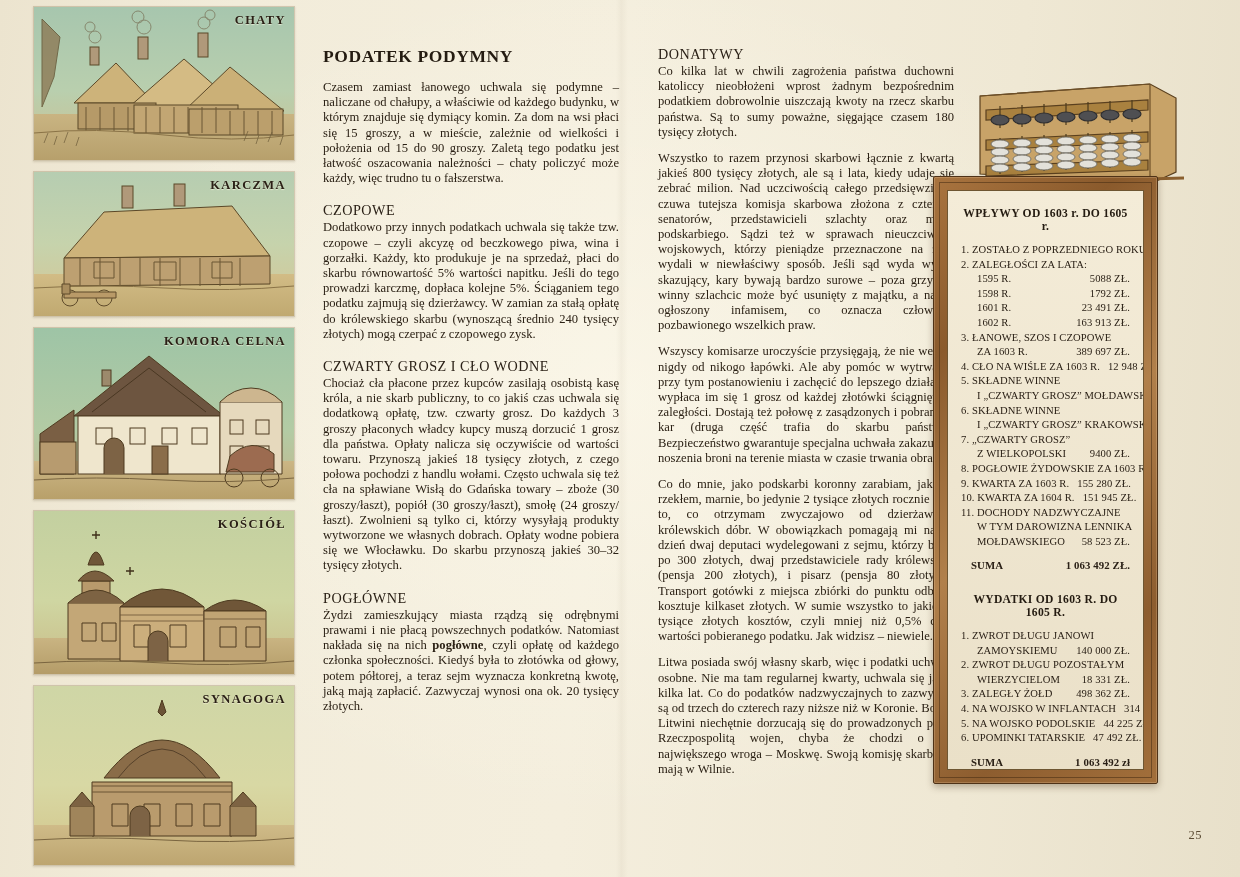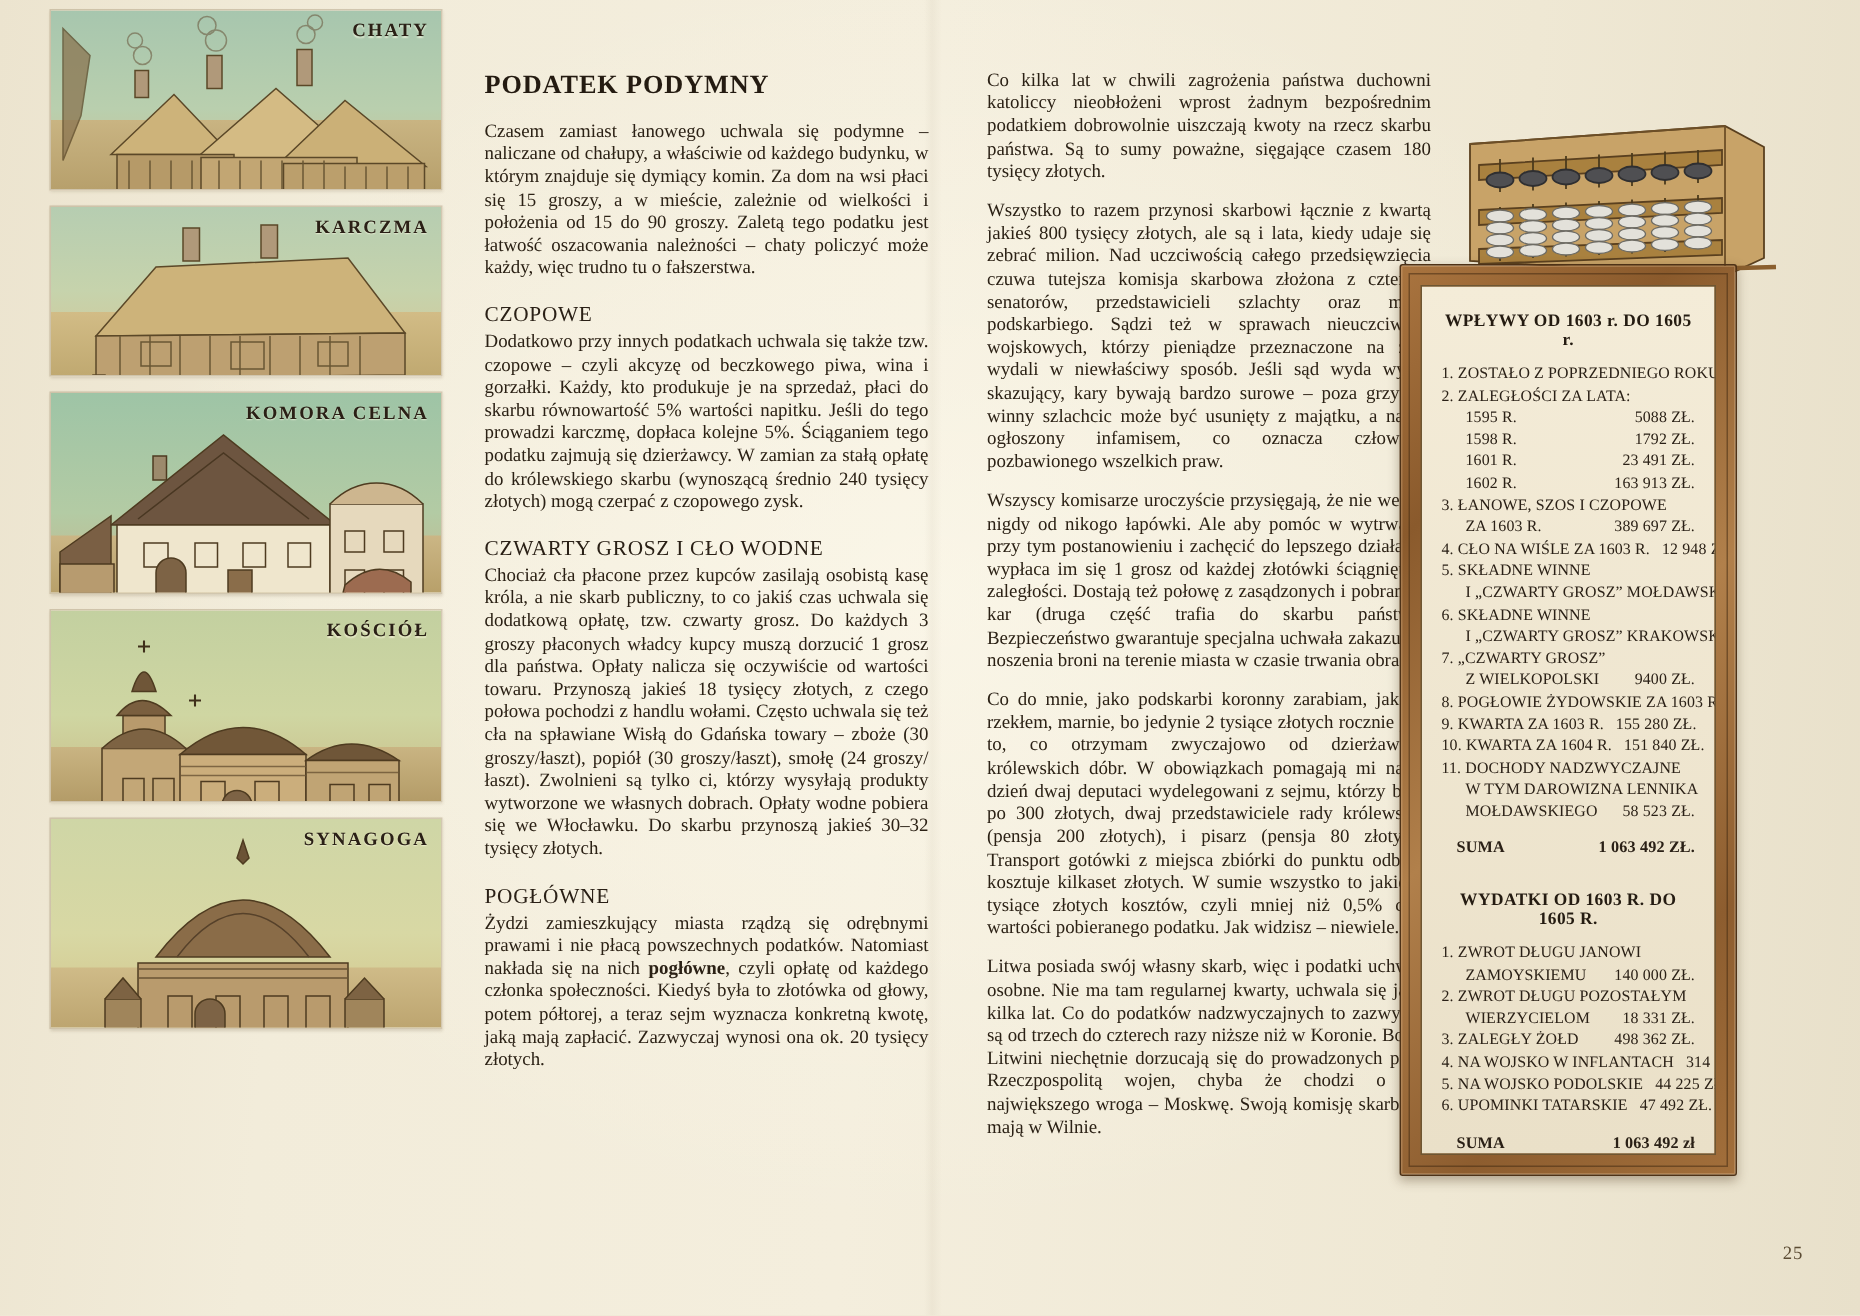--- a/index.html
+++ b/index.html
@@ -23,21 +23,21 @@
   }
   .spine {
     position: absolute; left: 616px; top: 0; width: 12px; height: 877px;
     background: linear-gradient(90deg, rgba(120,100,70,0.00), rgba(120,100,70,0.055) 45%, rgba(120,100,70,0.00));
     pointer-events: none;
   }
 
   
   .illus-strip {
     position: absolute; left: 33px; top: 6px;
-    width: 262px; height: 680px;
+    width: 262px; height: 860px;
     display: flex; flex-direction: column; gap: 10px;
   }
   .illus {
     position: relative;
     border: 1px solid rgba(150,130,95,0.35);
     overflow: hidden;
     box-shadow: 0 1px 2px rgba(90,70,40,0.18);
   }
   .illus .caption {
     position: absolute; right: 8px; top: 6px;
@@ -327,20 +327,21 @@
   <p class="body">Dodatkowo przy innych podatkach uchwala się także tzw. czopowe – czyli akcyzę od beczkowego piwa, wina i gorzałki. Każdy, kto produkuje je na sprzedaż, płaci do skarbu równowartość 5% wartości napitku. Jeśli do tego prowadzi karczmę, dopłaca kolejne 5%. Ściąganiem tego podatku zajmują się dzierżawcy. W zamian za stałą opłatę do królewskiego skarbu (wynoszącą średnio 240 tysięcy złotych) mogą czerpać z czopowego zysk.</p>
 
   <h2 class="sub-title">CZWARTY GROSZ I CŁO WODNE</h2>
   <p class="body">Chociaż cła płacone przez kupców zasilają osobistą kasę króla, a nie skarb publiczny, to co jakiś czas uchwala się dodatkową opłatę, tzw. czwarty grosz. Do każdych 3 groszy płaconych władcy kupcy muszą dorzucić 1 grosz dla państwa. Opłaty nalicza się oczywiście od wartości towaru. Przynoszą jakieś 18 tysięcy złotych, z czego połowa pochodzi z handlu wołami. Często uchwala się też cła na spławiane Wisłą do Gdańska towary – zboże (30 groszy/łaszt), popiół (30 groszy/łaszt), smołę (24 groszy/łaszt). Zwolnieni są tylko ci, którzy wysyłają produkty wytworzone we własnych dobrach. Opłaty wodne pobiera się we Włocławku. Do skarbu przynoszą jakieś 30–32 tysięcy złotych.</p>
 
   <h2 class="sub-title">POGŁÓWNE</h2>
   <p class="body"><span>Żydzi zamieszkujący miasta rządzą się odrębnymi prawami i nie płacą powszechnych podatków. Natomiast nakłada się na nich </span><b>pogłówne</b><span>, czyli opłatę od każdego członka społeczności. Kiedyś była to złotówka od głowy, potem półtorej, a teraz sejm wyznacza konkretną kwotę, jaką mają zapłacić. Zazwyczaj wynosi ona ok. 20 tysięcy złotych.</span></p>
 </div>
 
 <div class="col col-2">
+  <h2 class="sub-title" style="margin-top:0">DONATYWY</h2>
   <p class="body">Co kilka lat w chwili zagrożenia państwa duchowni katoliccy nieobłożeni wprost żadnym bezpośrednim podatkiem dobrowolnie uiszczają kwoty na rzecz skarbu państwa. Są to sumy poważne, sięgające czasem 180 tysięcy złotych.</p>
   <p class="body" style="margin-top:11px">Wszystko to razem przynosi skarbowi łącznie z kwartą jakieś 800 tysięcy złotych, ale są i lata, kiedy udaje się zebrać milion. Nad uczciwością całego przedsięwzięcia czuwa tutejsza komisja skarbowa złożona z czterech senatorów, przedstawicieli szlachty oraz mnie, podskarbiego. Sądzi też w sprawach nieuczciwych wojskowych, którzy pieniądze przeznaczone na żołd wydali w niewłaściwy sposób. Jeśli sąd wyda wyrok skazujący, kary bywają bardzo surowe – poza grzywną winny szlachcic może być usunięty z majątku, a nawet ogłoszony infamisem, co oznacza człowieka pozbawionego wszelkich praw.</p>
   <p class="body" style="margin-top:11px">Wszyscy komisarze uroczyście przysięgają, że nie wezmą nigdy od nikogo łapówki. Ale aby pomóc w wytrwaniu przy tym postanowieniu i zachęcić do lepszego działania, wypłaca im się 1 grosz od każdej złotówki ściągniętych zaległości. Dostają też połowę z zasądzonych i pobranych kar (druga część trafia do skarbu państwa). Bezpieczeństwo gwarantuje specjalna uchwała zakazująca noszenia broni na terenie miasta w czasie trwania obrad.</p>
   <p class="body" style="margin-top:11px">Co do mnie, jako podskarbi koronny zarabiam, jak już rzekłem, marnie, bo jedynie 2 tysiące złotych rocznie plus to, co otrzymam zwyczajowo od dzierżawców królewskich dóbr. W obowiązkach pomagają mi na co dzień dwaj deputaci wydelegowani z sejmu, którzy biorą po 300 złotych, dwaj przedstawiciele rady królewskiej (pensja 200 złotych), i pisarz (pensja 80 złotych). Transport gotówki z miejsca zbiórki do punktu odbioru kosztuje kilkaset złotych. W sumie wszystko to jakieś 3 tysiące złotych kosztów, czyli mniej niż 0,5% całej wartości pobieranego podatku. Jak widzisz – niewiele.</p>
   <p class="body" style="margin-top:11px">Litwa posiada swój własny skarb, więc i podatki uchwala osobne. Nie ma tam regularnej kwarty, uchwala się ją co kilka lat. Co do podatków nadzwyczajnych to zazwyczaj są od trzech do czterech razy niższe niż w Koronie. Bo też Litwini niechętnie dorzucają się do prowadzonych przez Rzeczpospolitą wojen, chyba że chodzi o ich największego wroga – Moskwę. Swoją komisję skarbową mają w Wilnie.</p>
 </div>
 
 <div class="abacus-wrap">
   <svg width="238" height="125">
     <g stroke="#5a401f" fill="none" stroke-width="1.2">
@@ -466,21 +467,21 @@
         <div class="row">
           <span class="lbl">8. POGŁOWIE ŻYDOWSKIE ZA 1603 R.</span>
           <span class="val">20 000 ZŁ.</span>
         </div>
         <div class="row">
           <span class="lbl">9. KWARTA ZA 1603 R.</span>
           <span class="val">155 280 ZŁ.</span>
         </div>
         <div class="row">
           <span class="lbl">10. KWARTA ZA 1604 R.</span>
-          <span class="val">151 840 ZŁ.</span>
+          <span class="val">151 945 ZŁ.</span>
         </div>
         <div class="row">
           <span class="lbl">11. DOCHODY NADZWYCZAJNE</span>
           <span class="val"></span>
         </div>
         <div class="row ind">
           <span class="lbl">W TYM DAROWIZNA LENNIKA</span>
           <span class="val"></span>
         </div>
         <div class="row ind">

